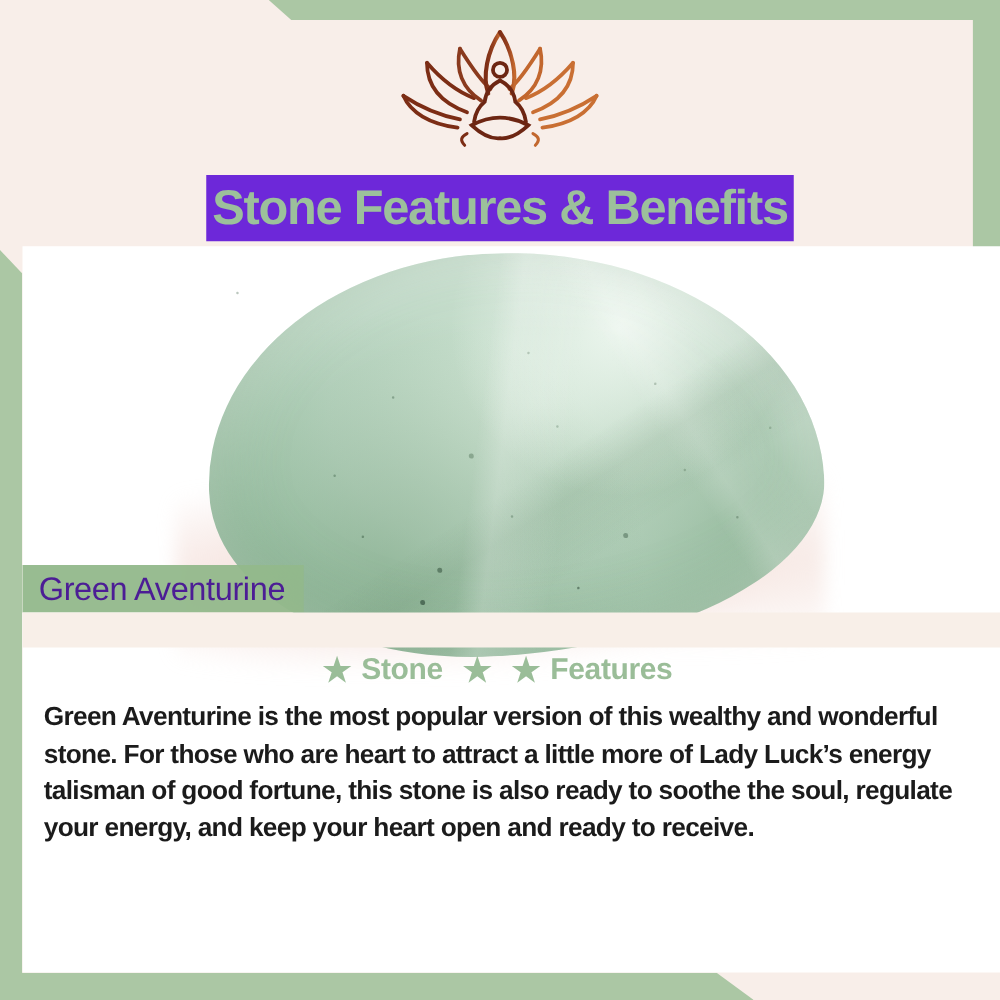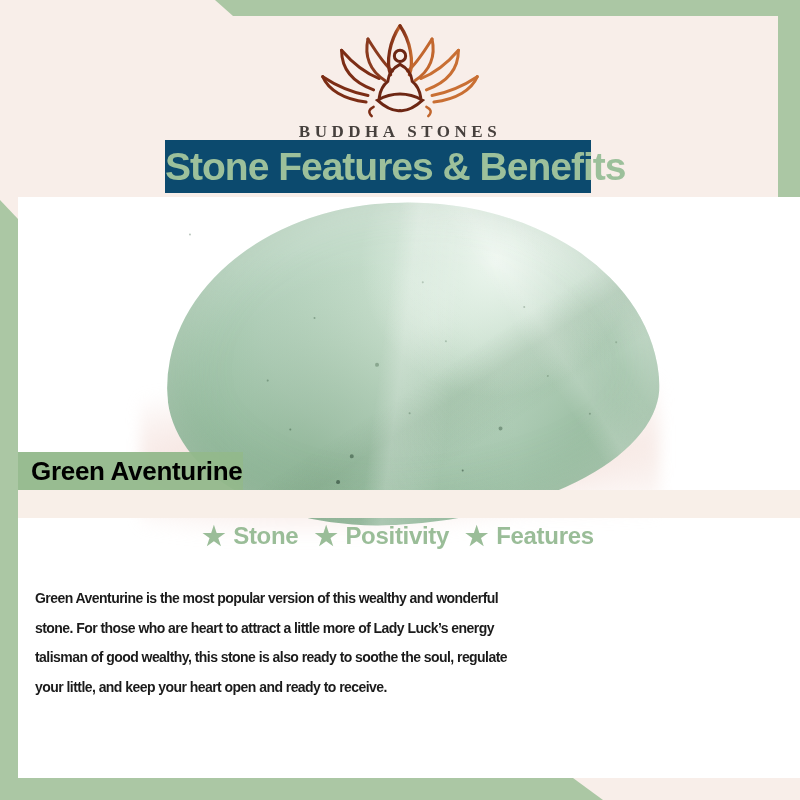--- a/index.html
+++ b/index.html
@@ -22,22 +22,22 @@
   .logo-wrap{position:absolute;left:0;top:22px;width:800px;text-align:center;}
   .logo-wrap svg{display:inline-block;}
   .brand-name{
     margin-top:-2px;
     font-family:"Liberation Serif",serif;
     font-size:17px;font-weight:600;letter-spacing:4.5px;
     color:#46403d;
   }
   
   .banner{
-    position:absolute;left:165px;top:140px;width:426px;height:53px;
-    background:#0c4a6e;text-align:center;
+    position:absolute;left:165px;top:140px;width:470px;height:53px;
+    background:#6d28d9;text-align:center;
   }
   .banner-title{
     line-height:53px;font-size:39px;font-weight:bold;
     letter-spacing:-1px;color:#9cc09b;white-space:nowrap;
   }
   
   .card{position:absolute;left:18px;top:197px;width:782px;height:581px;background:#ffffff;}
   
   .stone-shadow{
     position:absolute;left:140px;top:372px;width:520px;height:165px;
@@ -77,37 +77,37 @@
       260px 250px 0 0 rgba(35,60,45,.50), 135px 255px 0 1px rgba(30,55,40,.55),
       350px 160px 0 0 rgba(65,95,70,.30), 390px 200px 0 0 rgba(55,85,60,.35),
       70px 150px 0 0 rgba(55,90,65,.40), 420px 130px 0 0 rgba(75,105,80,.30),
       230px 60px 0 0 rgba(80,110,85,.30), 310px 280px 0 0 rgba(40,65,50,.45),
       185px 285px 0 0 rgba(45,70,50,.40);
   }
   
   .stone-label{
     position:absolute;left:18px;top:452px;width:225px;height:38px;
     background:rgba(146,184,139,0.95);
-    color:#000000;font-size:26px;font-weight:bold;letter-spacing:-0.3px;
+    color:#4c1d95;font-size:26px;font-weight:normal;letter-spacing:-0.3px;
     line-height:38px;padding-left:13px;box-sizing:border-box;white-space:nowrap;
   }
   
   .divider-strip{position:absolute;left:18px;top:490px;width:782px;height:28px;background:#f8efe8;}
   
   .benefits-row{
     position:absolute;left:18px;top:520px;width:760px;height:32px;
     display:flex;justify-content:center;align-items:center;gap:16px;
     color:#9abd98;font-weight:bold;font-size:24px;letter-spacing:-0.3px;
   }
   .benefit{display:flex;align-items:center;gap:8px;white-space:nowrap;}
   .star{font-size:26px;line-height:1;}
   
   .description{
-    position:absolute;left:35px;top:584px;width:748px;
-    color:#1b1b1b;font-size:14px;font-weight:bold;
+    position:absolute;left:35px;top:559px;width:748px;
+    color:#1b1b1b;font-size:21px;font-weight:bold;
     letter-spacing:-0.55px;line-height:29.5px;
   }
   .description div{white-space:nowrap;}
 </style>
 </head>
 <body>
 
 <div class="ribbon ribbon-top"></div>
 <div class="ribbon ribbon-right"></div>
 <div class="ribbon ribbon-left"></div>
@@ -144,21 +144,20 @@
 
       <circle cx="90" cy="36" r="6" stroke="#6d2613" stroke-width="3.2"></circle>
       <path d="M90 45 C82 49 78 55 77 63 C72 67 69 73 68 80" stroke="#6d2613" stroke-width="3.2"></path>
       <path d="M90 45 C98 49 102 55 103 63 C108 67 111 73 112 80" stroke="#6d2613" stroke-width="3.2"></path>
       <path d="M66 83 Q90 70 114 83 Q101 95 90 94 Q79 95 66 83 Z" stroke="#6d2613" stroke-width="3.2"></path>
 
       <path d="M62 90 q-8 4 -2 10" stroke="#7c2d15" stroke-width="2.6"></path>
       <path d="M118 90 q8 4 2 10" stroke="#c2672e" stroke-width="2.6"></path>
     </g>
   </svg>
-  <div class="brand-name">BUDDHA STONES</div>
 </div>
 
 <div class="banner">
   <div class="banner-title">Stone Features &amp; Benefits</div>
 </div>
 
 <div class="card"></div>
 
 <div class="stone-shadow"></div>
 <div class="stone">
@@ -170,26 +169,25 @@
 
 <div class="divider-strip"></div>
 
 <div class="benefits-row">
   <span class="benefit">
     <span class="star">★</span>
     <span>Stone</span>
   </span>
   <span class="benefit">
     <span class="star">★</span>
-    <span>Positivity</span>
   </span>
   <span class="benefit">
     <span class="star">★</span>
     <span>Features</span>
   </span>
 </div>
 
 <div class="description">
   <div>Green Aventurine is the most popular version of this wealthy and wonderful</div>
   <div>stone. For those who are heart to attract a little more of Lady Luck’s energy</div>
-  <div>talisman of good wealthy, this stone is also ready to soothe the soul, regulate</div>
-  <div>your little, and keep your heart open and ready to receive.</div>
+  <div>talisman of good fortune, this stone is also ready to soothe the soul, regulate</div>
+  <div>your energy, and keep your heart open and ready to receive.</div>
 </div>
 
 </body></html>

